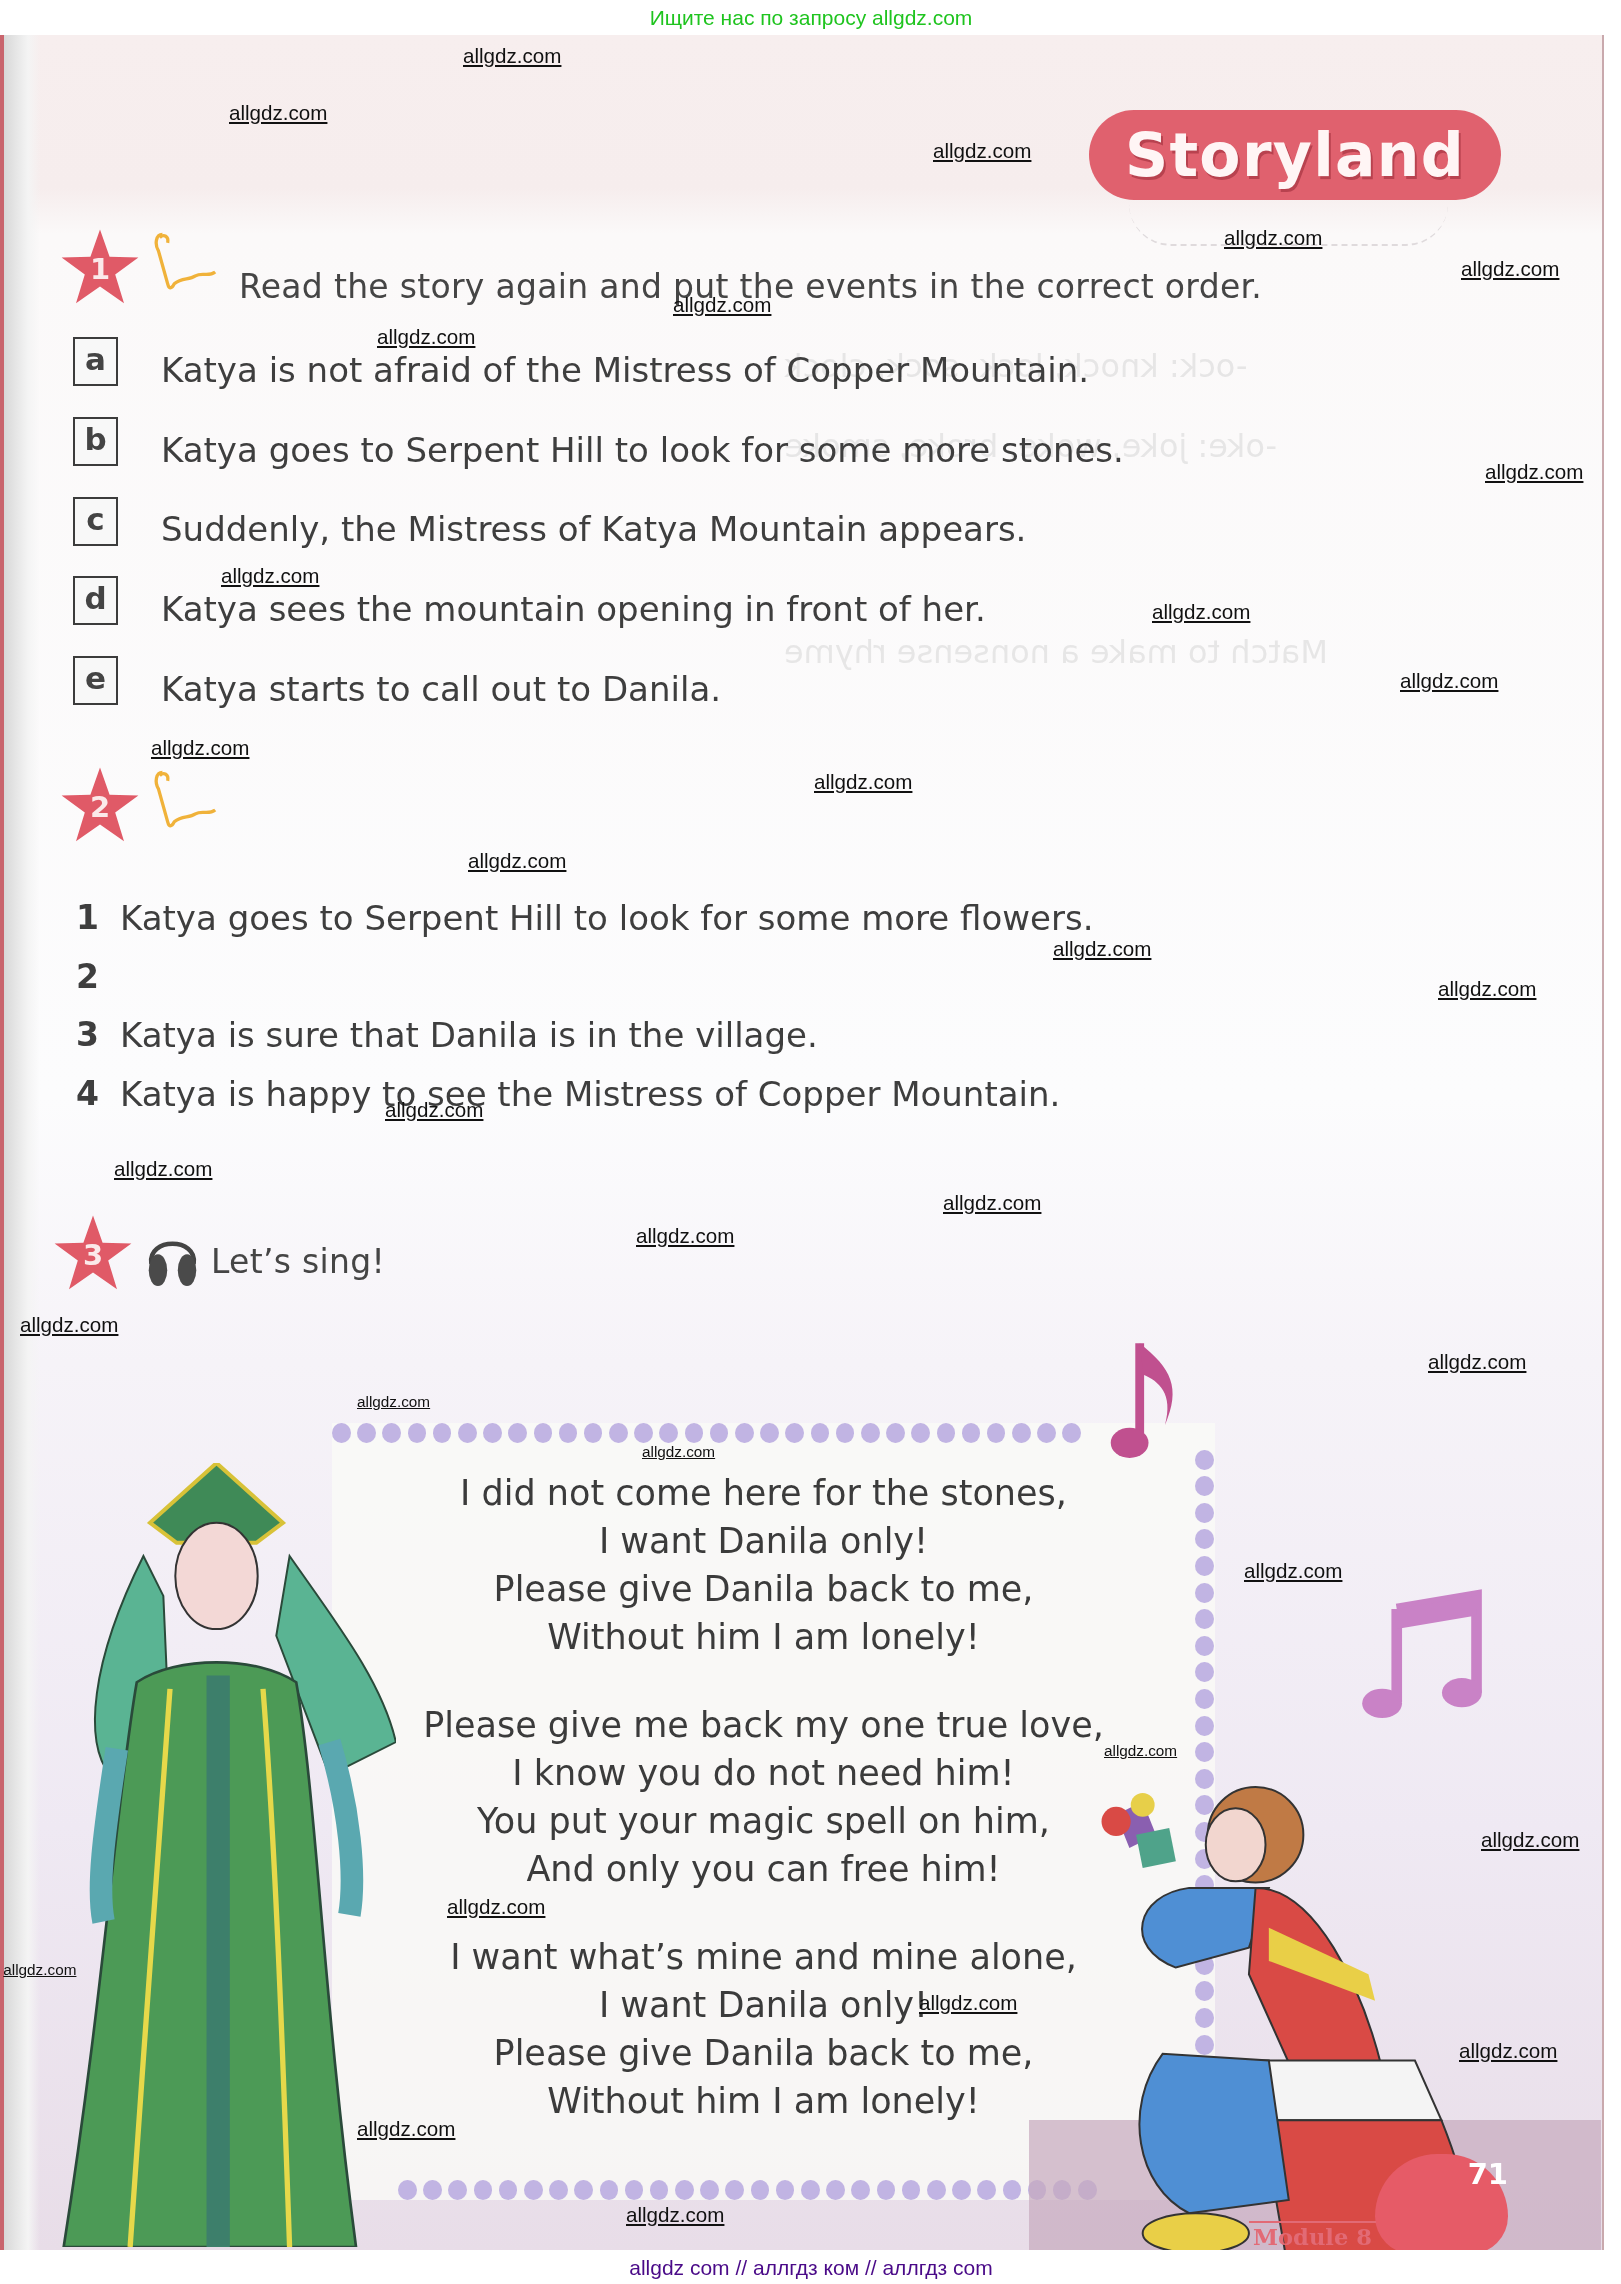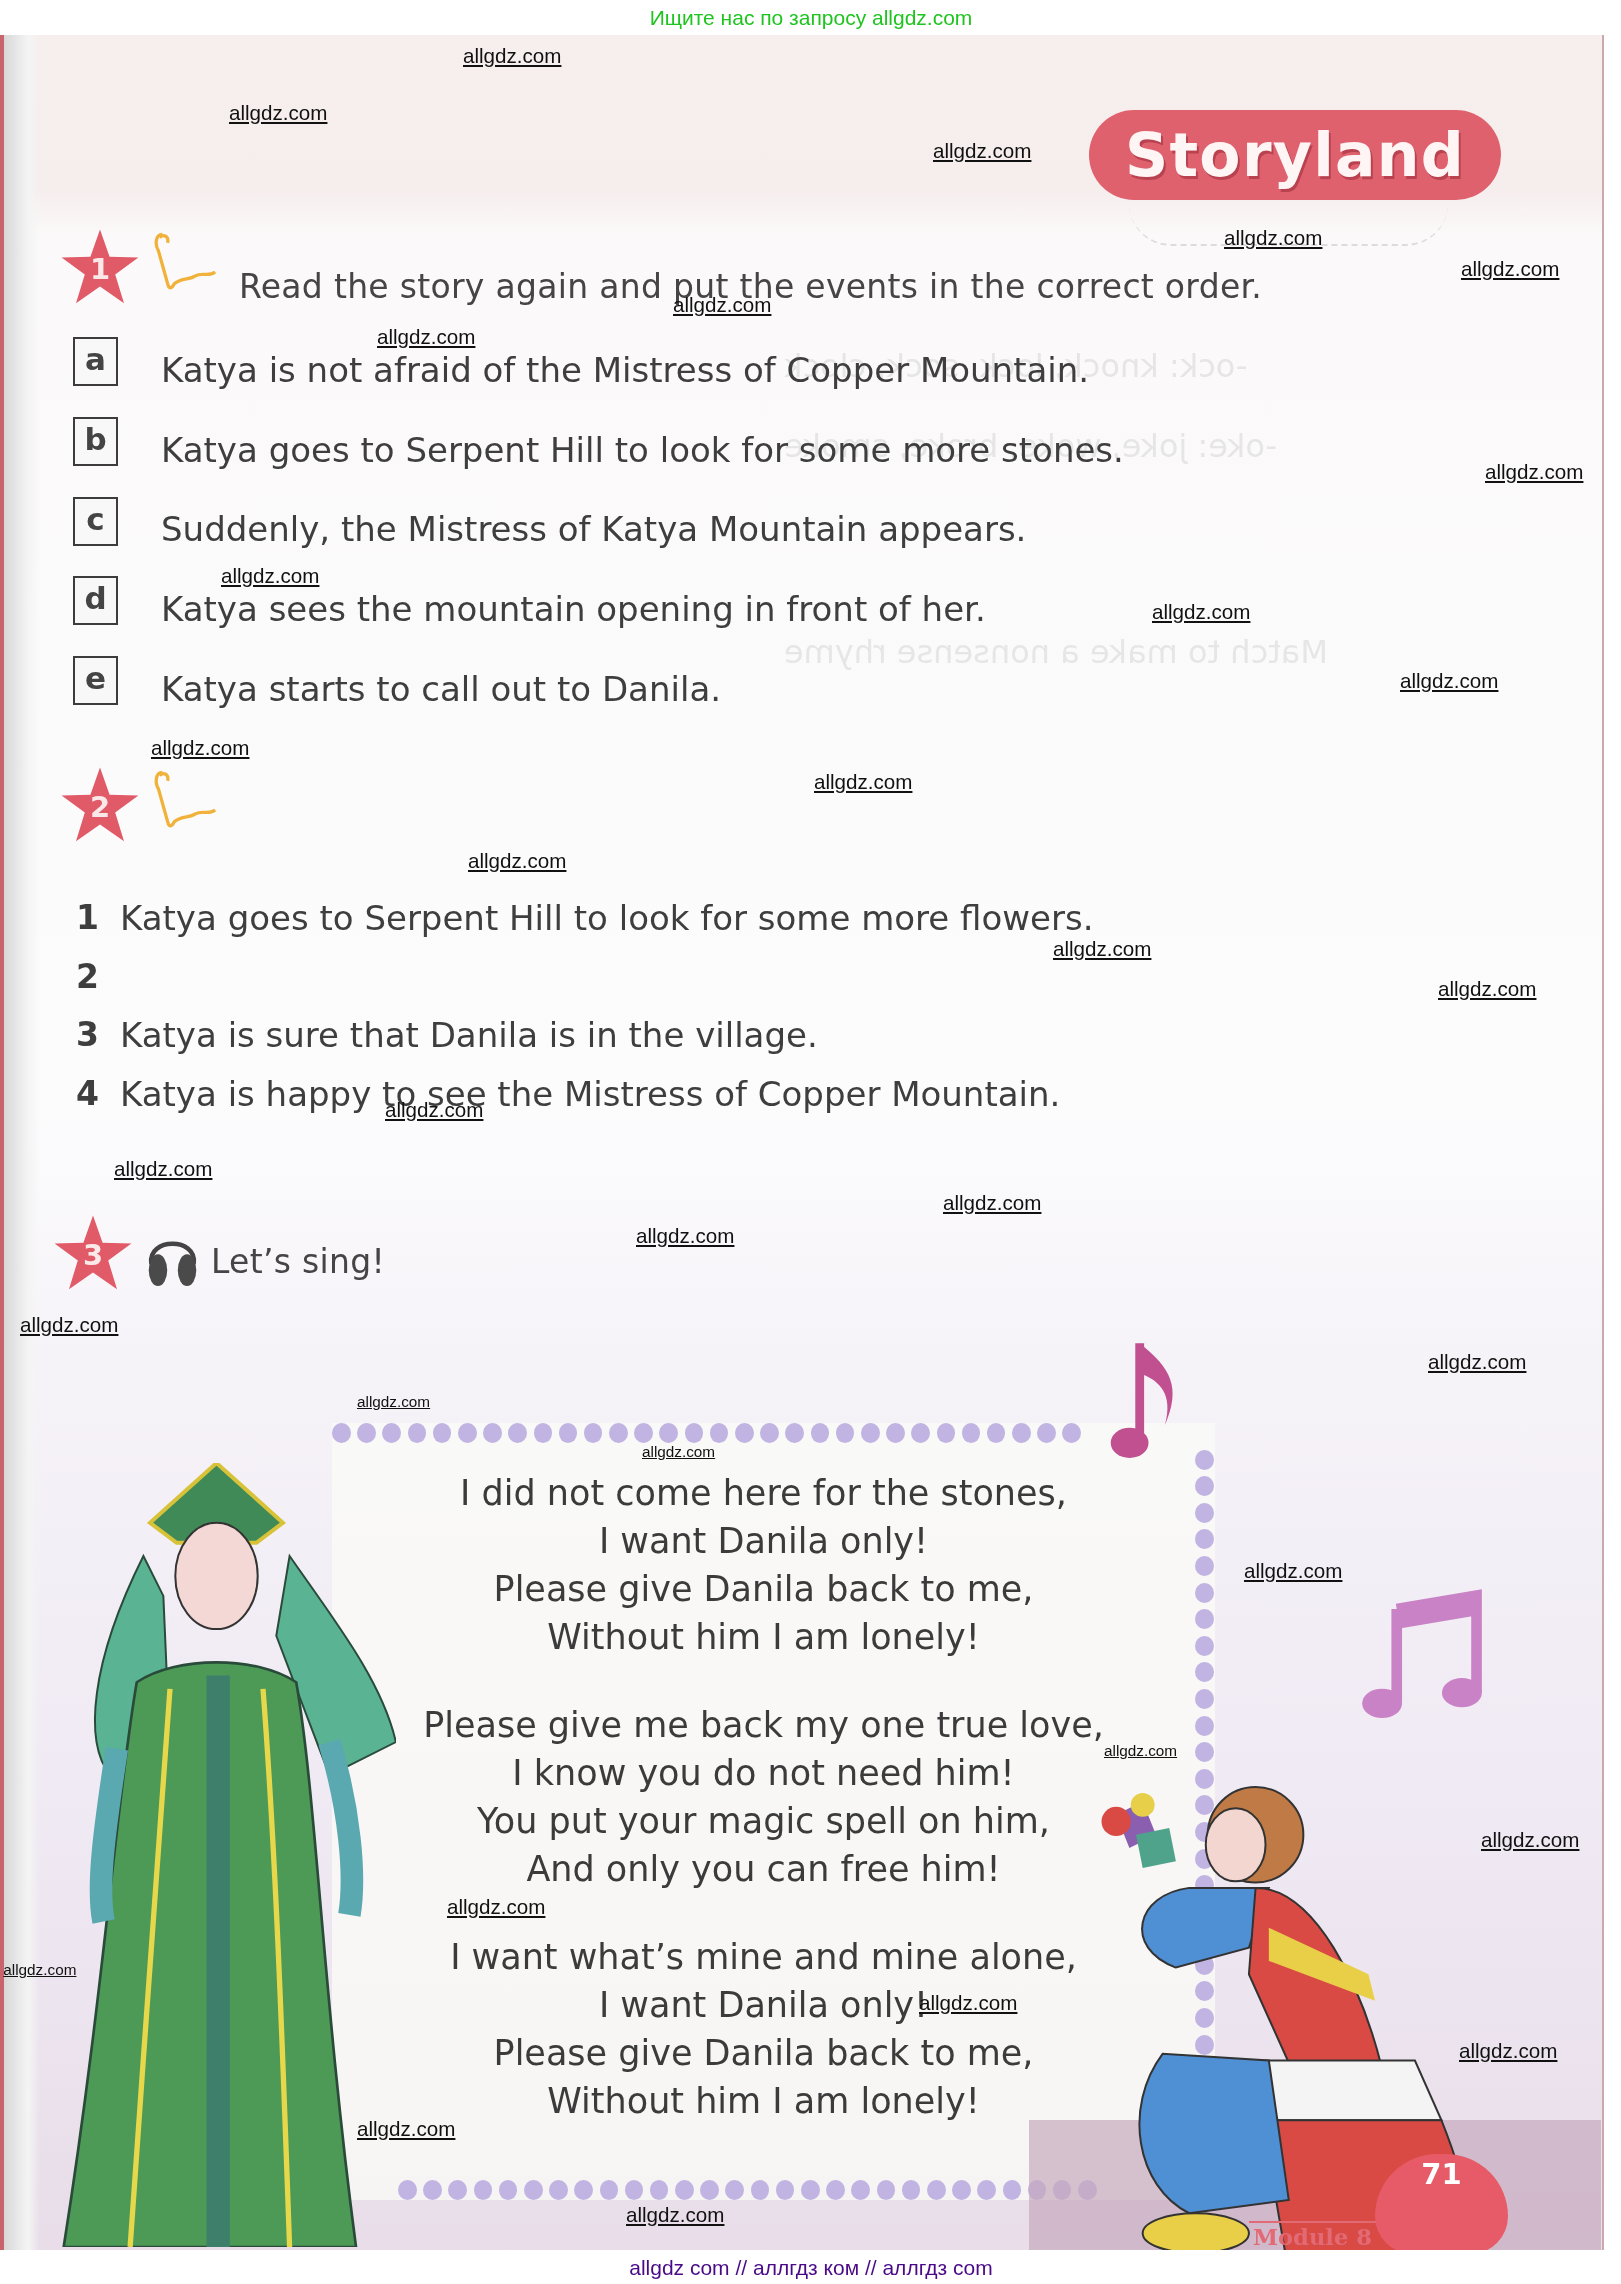--- a/index.html
+++ b/index.html
@@ -82,21 +82,21 @@
   .stanza { margin-bottom:40px; }
   .note svg { width:100%; height:100%; display:block; }
   .mistress { left:37px; top:1428px; width:359px; height:784px; }
   .danila { left:1096px; top:1740px; width:432px; height:498px; }
   .floor { left:1029px; top:2085px; width:572px; height:133px; background:#c6a9bd; opacity:0.7; }
   .page-num-shape {
     left:1375px; top:2119px; width:133px; height:100px;
     background:#e65b67; border-radius:66px 66px 40px 40px;
   }
   .page-num {
-    left:1375px; top:2122px; width:133px; text-align:center;
+    left:1375px; top:2122px; width:133px; text-align:right;
     font-family:"DejaVu Sans", sans-serif; font-weight:bold; font-size:29px; color:#fff;
   }
   .module-label {
     left:1249px; top:2186px; font-family:"DejaVu Serif", serif; font-weight:bold;
     font-size:22.6px; color:#e26a75; border-top:2px solid #e26a75; border-bottom:2px solid #e26a75;
     padding:1.3px 4px;
   }
   .wm {
     position:absolute; font-family:"Liberation Sans", sans-serif; font-size:20.6px; color:#111;
     white-space:nowrap;

